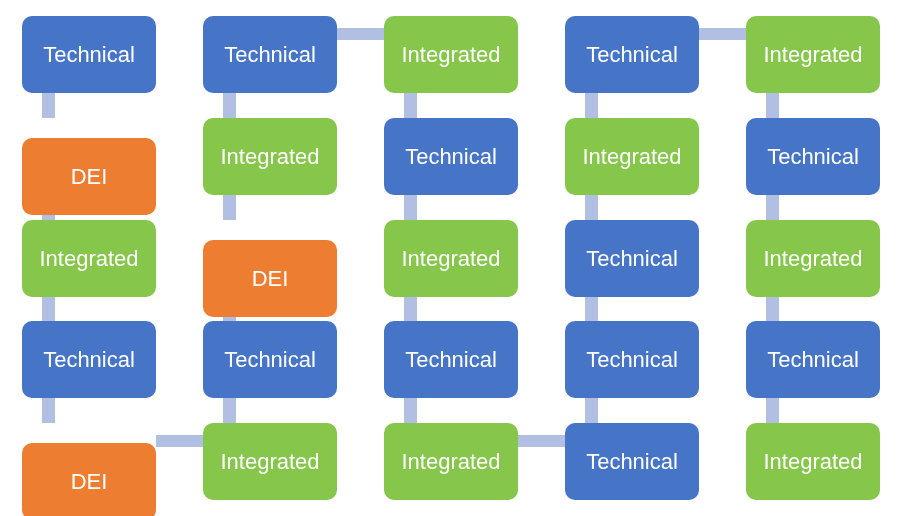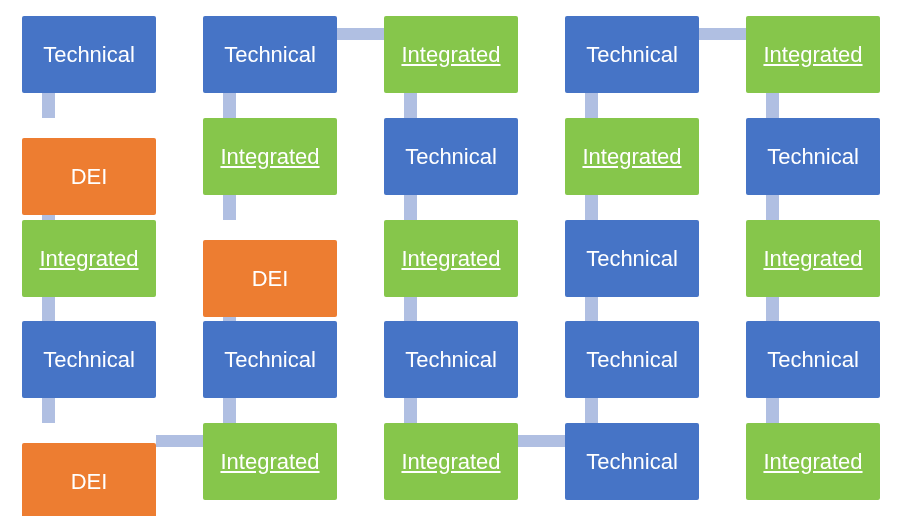--- a/index.html
+++ b/index.html
@@ -12,33 +12,33 @@
     position: relative;
     width: 900px;
     height: 516px;
     background: var(--c-background, #ffffff);
     overflow: hidden;
   }
   .node {
     position: absolute;
     width: 134px;
     height: 77px;
-    border-radius: 2px;
+    border-radius: 10px;
     display: flex;
     align-items: center;
     justify-content: center;
     color: var(--c-text, #ffffff);
     font-size: 22px;
     line-height: 1;
     text-align: center;
     user-select: none;
   }
   .node.technical  { background: var(--c-technical,  #4674C6); }
   .node.dei        { background: var(--c-dei,        #ED7D31); margin-top: 20px; }
-  .node.integrated { background: var(--c-integrated, #86C64B); text-decoration: underline; }
+  .node.integrated { background: var(--c-integrated, #86C64B); }
   .connector {
     position: absolute;
     background: var(--c-connector, #B0BFE2);
   }
 </style>
 </head>
 <body>
 
 <div class="canvas" style="--c-technical: #4674C6; --c-dei: #ED7D31; --c-integrated: #86C64B; --c-connector: #B0BFE2; --c-text: #FFFFFF; --c-background: #FFFFFF;">
     <div class="connector" style="left: 42px; top: 93px; width: 13px; height: 25px;"></div>

